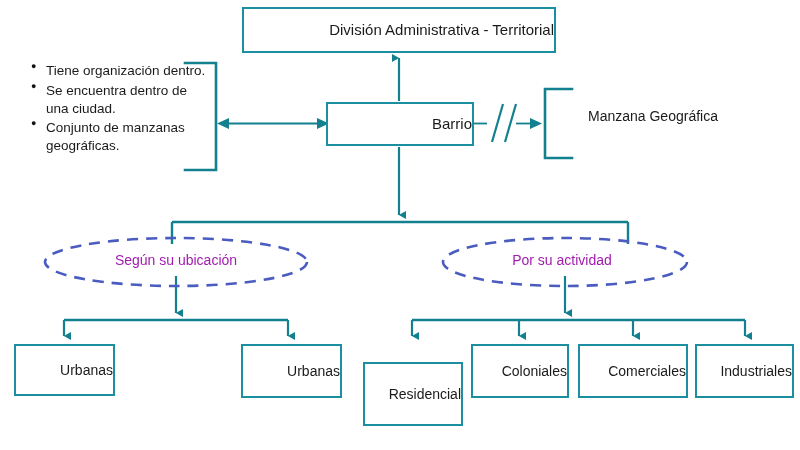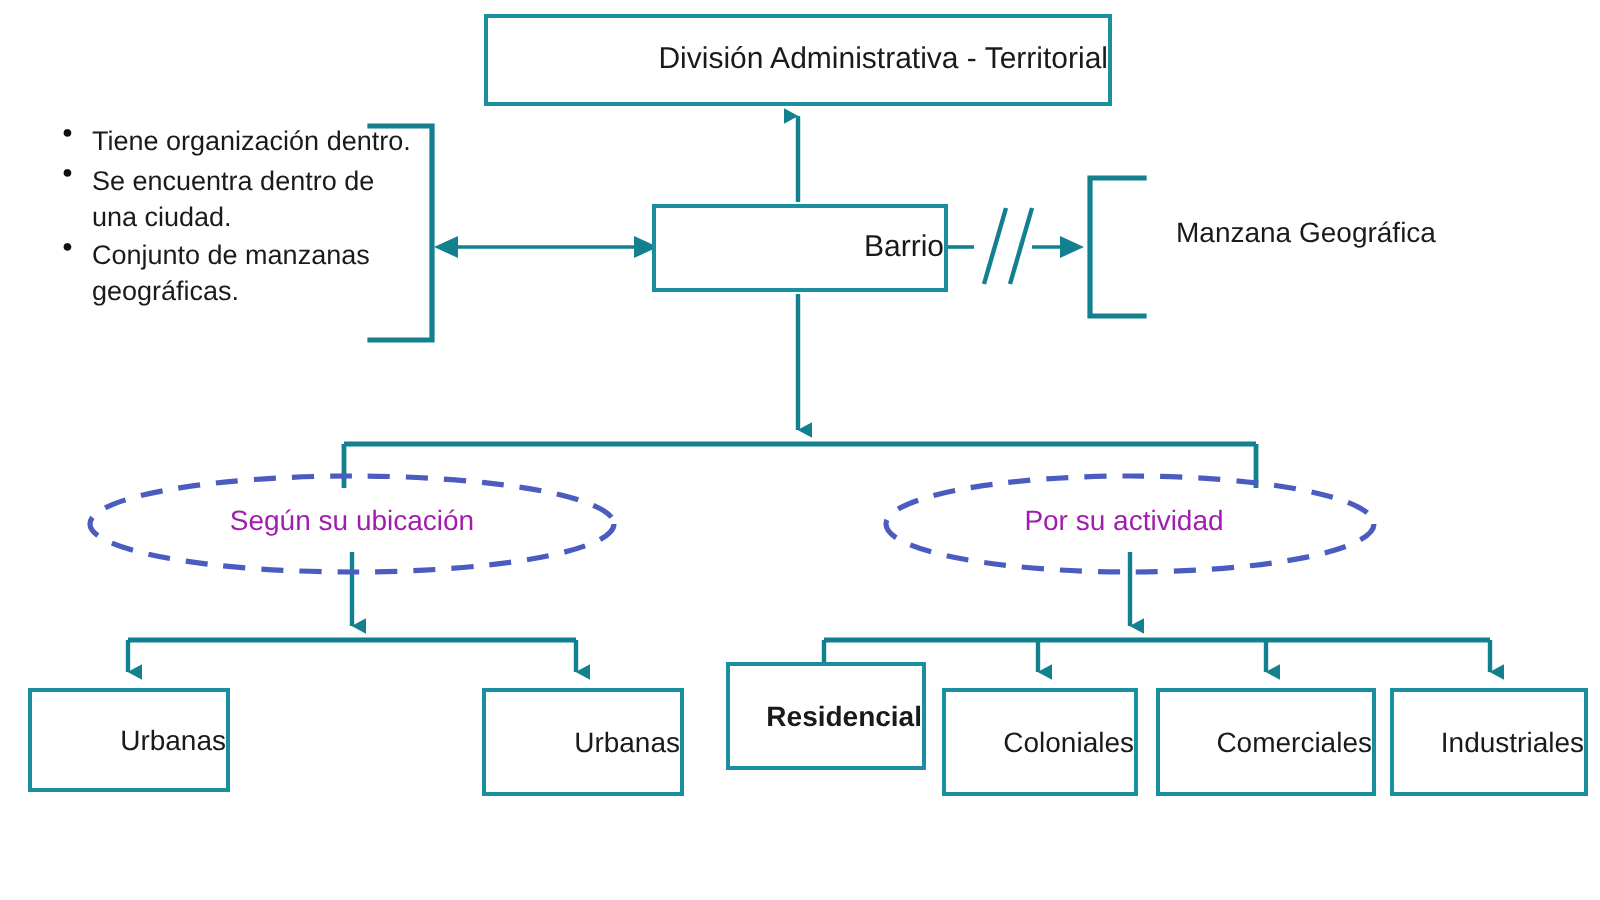--- a/index.html
+++ b/index.html
@@ -181,21 +181,21 @@
 
   <div class="ellipse-label el-left">Según su ubicación</div>
   <div class="ellipse-label el-right">Por su actividad</div>
 
   <div class="node leaf" style="left:14px; top:344px; width:101px; height:52px;">
     <span>Urbanas</span>
   </div>
   <div class="node leaf" style="left:241px; top:344px; width:101px; height:54px;">
     <span>Urbanas</span>
   </div>
-  <div class="node leaf" style="left:363px; top:331px; width:100px; height:54px;font-weight:bold;">
+  <div class="node leaf" style="left:363px; top:362px; width:100px; height:64px;">
     <span>Residencial</span>
   </div>
   <div class="node leaf" style="left:578px; top:344px; width:110px; height:54px;">
     <span>Comerciales</span>
   </div>
   <div class="node leaf" style="left:471px; top:344px; width:98px; height:54px;">
     <span>Coloniales</span>
   </div>
   <div class="node leaf" style="left:695px; top:344px; width:99px; height:54px;">
     <span>Industriales</span>

